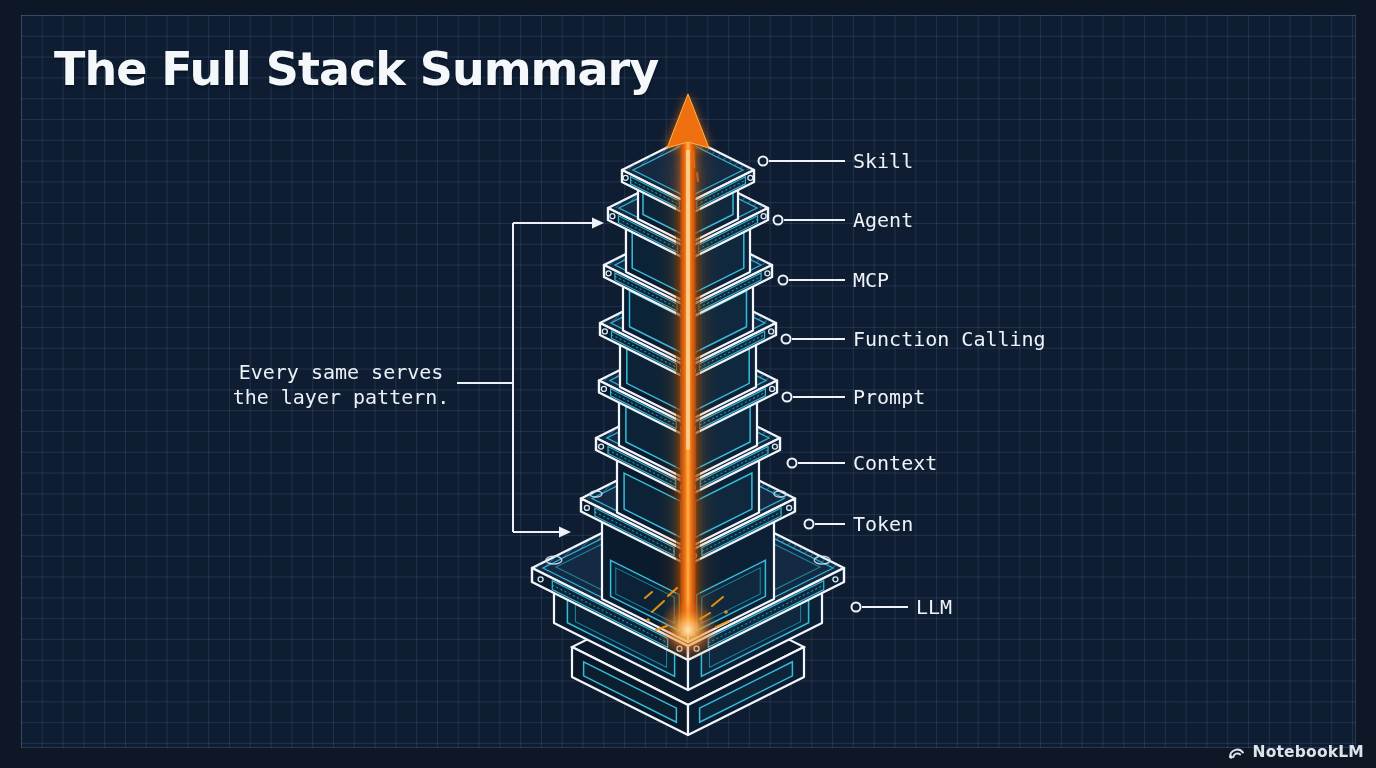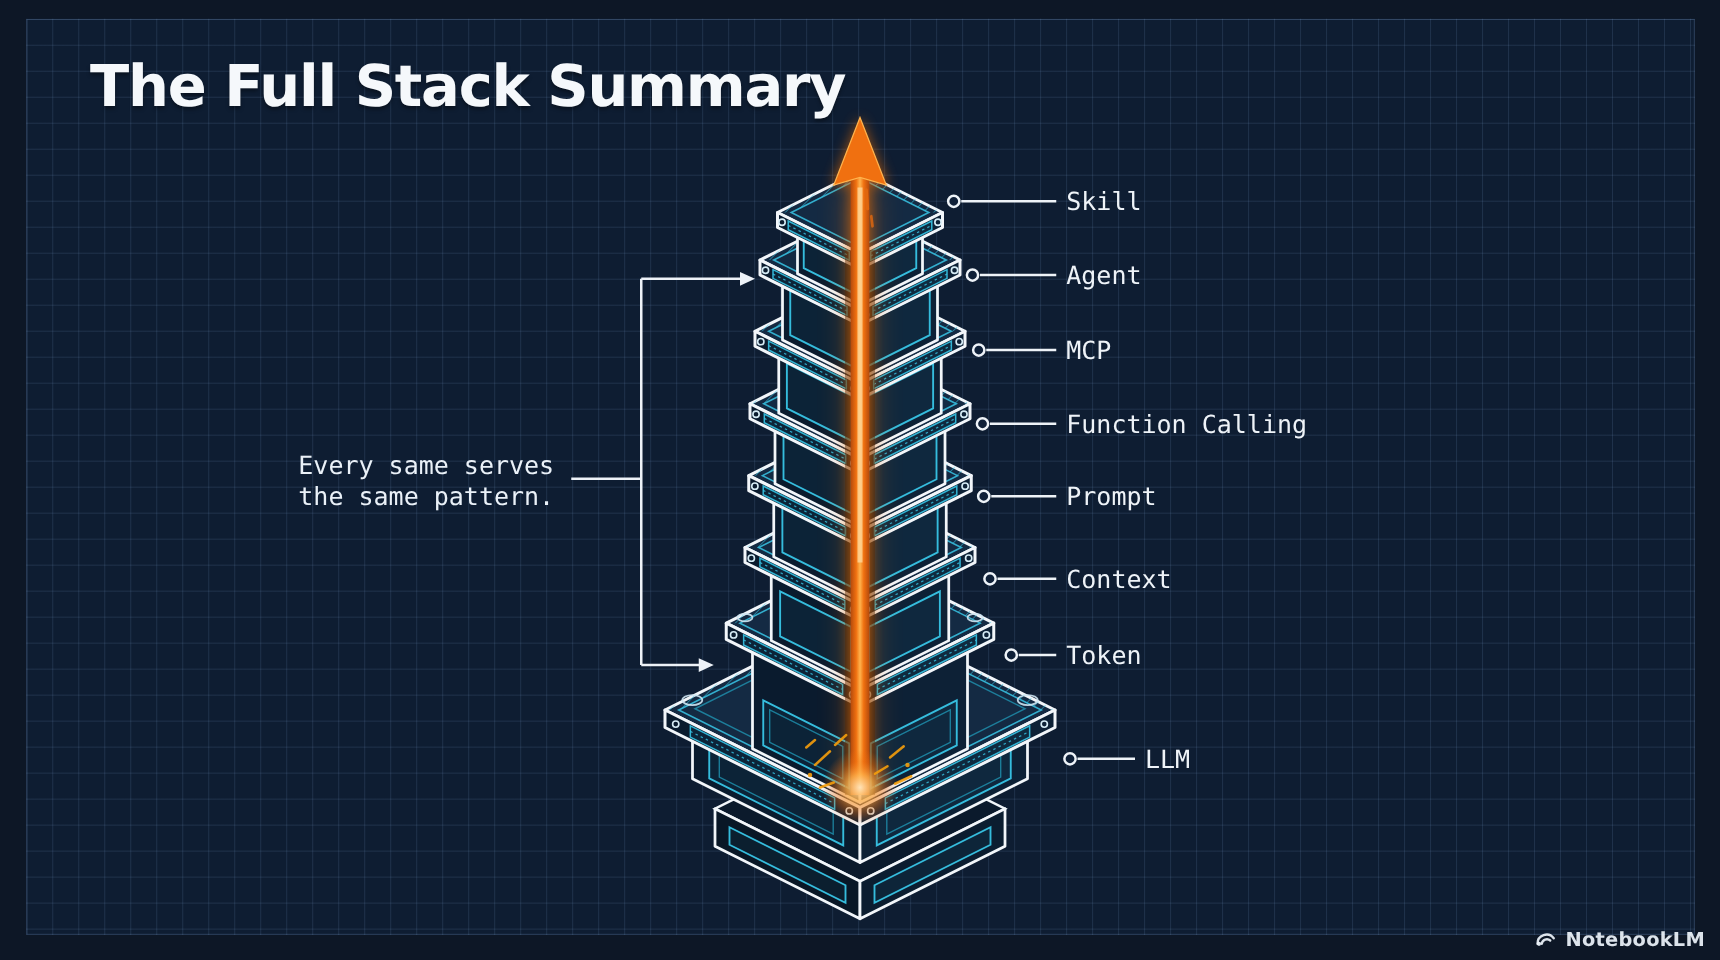--- a/index.html
+++ b/index.html
@@ -6,28 +6,28 @@
   #root{position:relative;width:1376px;height:768px;overflow:hidden;
         background:#0d1726;font-family:"DejaVu Sans",sans-serif;}
   #grid-panel{position:absolute;left:21px;top:15px;width:1335px;height:733px;
         background-color:#0e1d32;
         background-image:
           linear-gradient(rgba(136,176,226,0.14) 1px, transparent 1px),
           linear-gradient(90deg, rgba(136,176,226,0.14) 1px, transparent 1px);
         background-size:20.8px 20.8px;
         box-shadow:inset 0 0 0 1px rgba(150,190,240,0.18);}
   #diagram{position:absolute;left:0;top:0;width:1376px;height:768px;}
-  #page-title{position:absolute;left:72px;top:42px;
+  #page-title{position:absolute;left:54px;top:42px;
         font-size:46px;font-weight:bold;letter-spacing:-1px;color:#f5f8fb;
         text-shadow:0 2px 3px rgba(0,0,0,0.35);
         font-family:"DejaVu Sans",sans-serif;}
   #annotation{position:absolute;left:176px;top:360px;width:330px;
         text-align:center;color:#eaf1f8;font-family:"DejaVu Sans Mono",monospace;
         font-size:20px;line-height:24.5px;white-space:pre;}
-  #watermark{position:absolute;right:12px;top:743px;display:flex;align-items:flex-start;gap:6px;
+  #watermark{position:absolute;right:12px;top:743px;display:flex;align-items:center;gap:6px;
         color:rgba(238,245,252,0.92);}
   #watermark .wm-text{font-size:15.5px;font-weight:600;letter-spacing:0.2px;
         font-family:"DejaVu Sans",sans-serif;}
   .svgtext{font-family:"DejaVu Sans Mono",monospace;font-size:20px;fill:#eef3f8;}
 </style>
 </head>
 <body>
 
 <div id="root">
   <div id="grid-panel"></div>
@@ -354,21 +354,21 @@
           <circle cx="856" cy="607" r="4.5" fill="#0f2038" stroke="#eef3f8" stroke-width="2"></circle>
           <line x1="862" y1="607" x2="908" y2="607" stroke="#eef3f8" stroke-width="2"></line>
           <text x="916" y="614" class="svgtext">LLM</text>
         </g>
       </g>
     </svg>
 
   <div id="page-title">The Full Stack Summary</div>
 
   <div id="annotation"><span>Every same serves</span>
-<span>the same pattern.</span></div>
+<span>the layer pattern.</span></div>
 
   <div id="watermark">
     <svg width="19" height="15" viewBox="0 0 19 15">
       <path d="M3,12 A7.2,7.2 0 0 1 16,7.6" fill="none" stroke="rgba(238,245,252,0.92)" stroke-width="1.9" stroke-linecap="round"></path>
       <path d="M6.4,12 A4.2,4.2 0 0 1 13.2,9.4" fill="none" stroke="rgba(238,245,252,0.92)" stroke-width="1.9" stroke-linecap="round"></path>
       <circle cx="4.2" cy="12" r="1.7" fill="rgba(238,245,252,0.92)"></circle>
     </svg>
     <span class="wm-text">NotebookLM</span>
   </div>
 </div>

